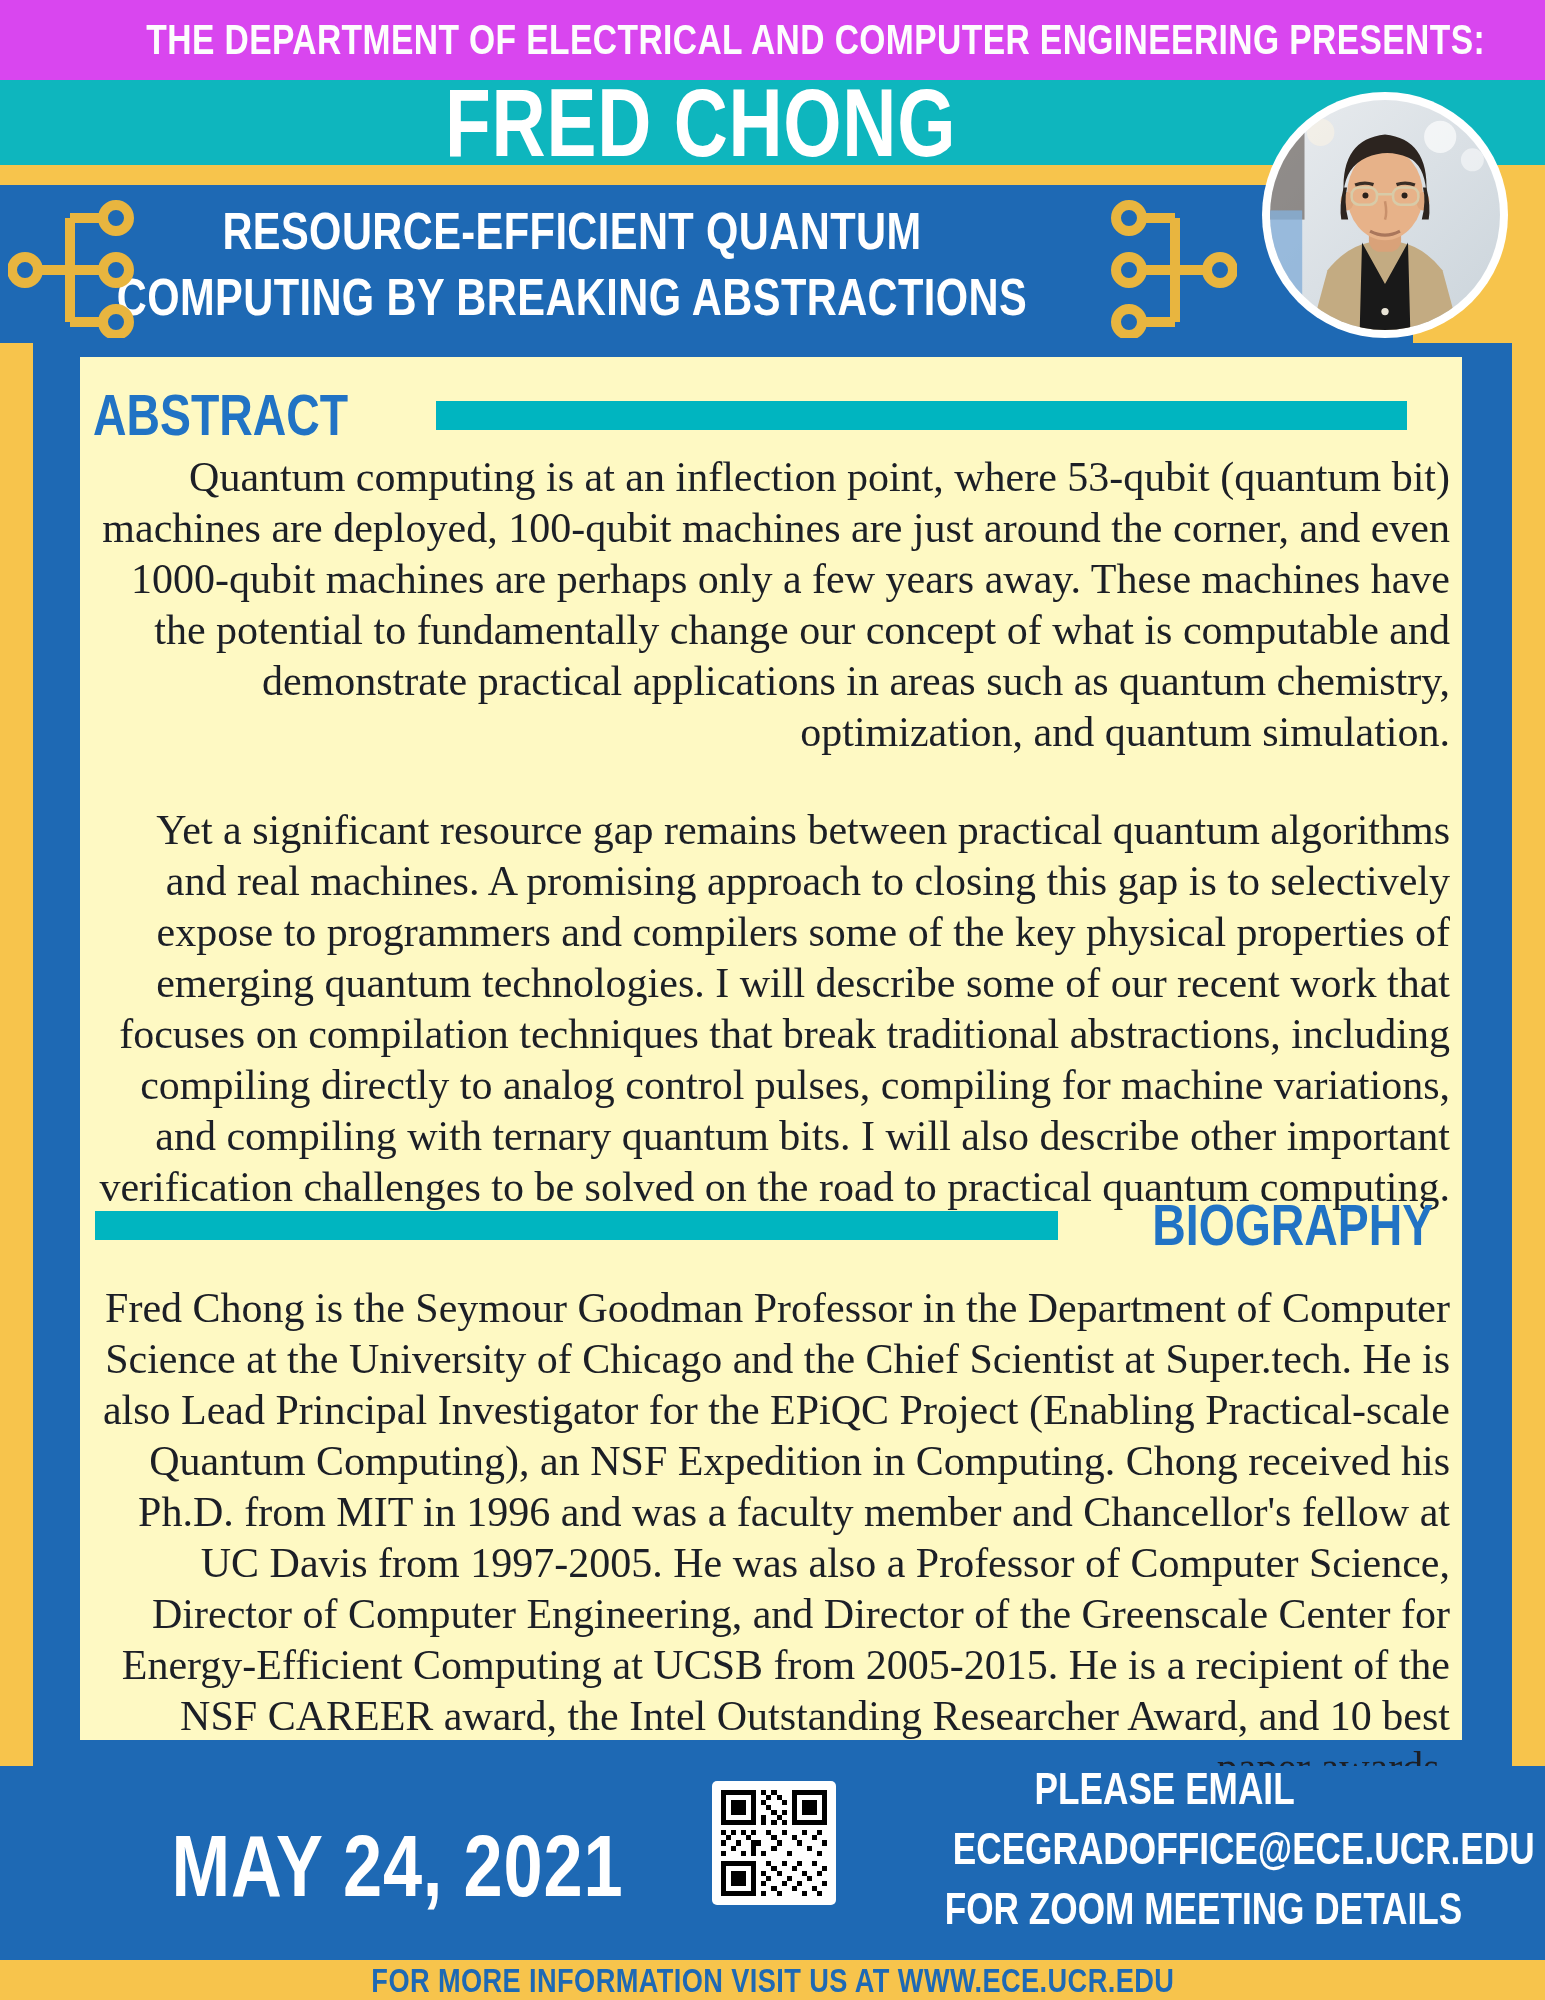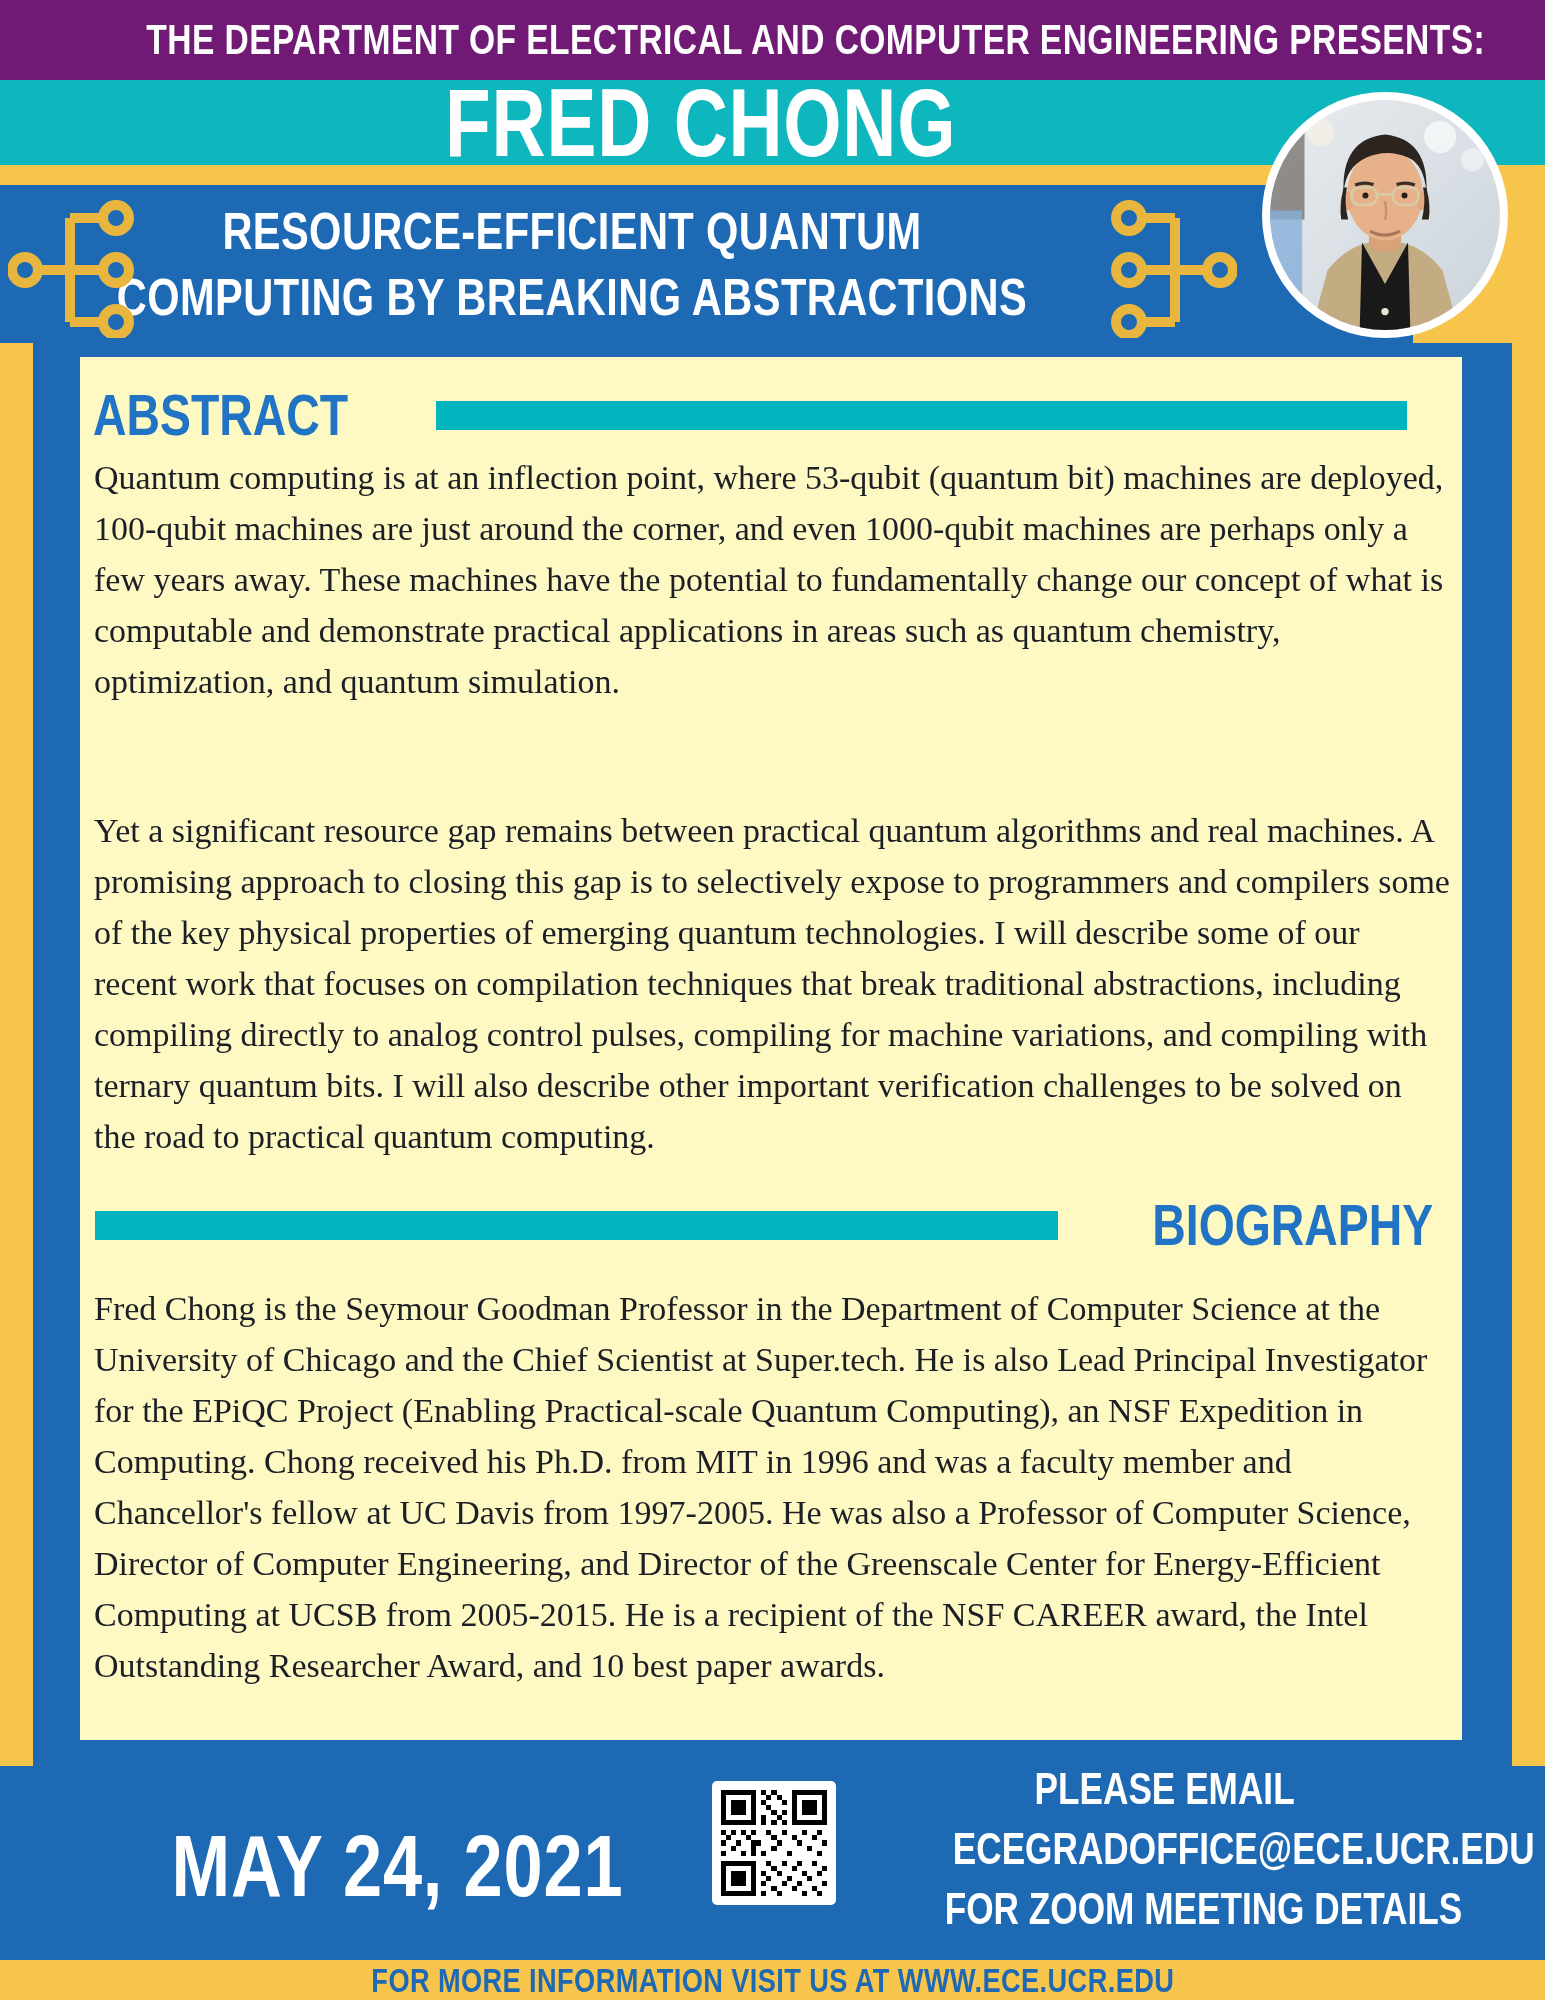--- a/index.html
+++ b/index.html
@@ -6,21 +6,21 @@
   html,body { width:1545px; height:2000px; }
   body {
     position:relative;
     background:#F7C44C;
     font-family:"Liberation Sans", sans-serif;
     overflow:hidden;
   }
   .abs { position:absolute; }
 
   
-  .band-top    { left:0; top:0;    width:1545px; height:80px;  background:#701a75; display:flex; align-items:center; justify-content:center; padding-left:86px; }
+  .band-top    { left:0; top:0;    width:1545px; height:80px;  background:#d946ef; display:flex; align-items:center; justify-content:center; padding-left:86px; }
   .band-name   { left:0; top:80px; width:1545px; height:85px; background:#0EB6BE; display:flex; align-items:center; justify-content:center; padding-right:144px; }
   .band-title  { left:0; top:185px;width:1413px; height:158px; background:#1E69B4; display:flex; flex-direction:column; align-items:center; justify-content:center; padding-right:270px; }
   .frame-blue  { left:33px; top:343px; width:1479px; height:1423px; background:#1E69B4; }
   .panel-white { left:80px; top:357px; width:1382px; height:1383px; background:#fef9c3; }
   .band-bottom { left:0; top:1766px; width:1545px; height:194px; background:#1E69B4; }
   .band-footer { left:0; top:1960px; width:1545px; height:40px; background:#F7C44C; display:flex; align-items:center; justify-content:center; }
 
   
   .cond { display:inline-block; transform:scaleX(0.8); transform-origin:center center; white-space:nowrap; font-weight:bold; }
   .cond-l { transform-origin:left center; }
@@ -36,22 +36,22 @@
   .rule-teal { height:29px; background:#00B5C0; flex:1; }
   .row-abstract { left:13px; top:28px; width:1314px; }
   .row-abstract .rule-teal { margin-left:24px; }
   .row-bio { left:15px; top:838px; width:1338px; }
   .row-bio .rule-teal { margin-right:24px; }
 
   
   .copy {
     position:absolute; left:14px; width:1356px;
     font-family:"Liberation Serif", serif;
-    font-size:34px; line-height:51px; color:#1C1F26;
-    text-align:left;
+    font-size:42px; line-height:51px; color:#1C1F26;
+    text-align:right;
   }
   .p-abs1 { top:95px; }
   .p-abs2 { top:448px; }
   .p-bio  { top:926px; }
 
   
   .circuit { width:134px; height:140px; }
   .circuit-left  { left:8px;    top:198px; }
   .circuit-right { left:1103px; top:198px; transform:scaleX(-1); }
 

